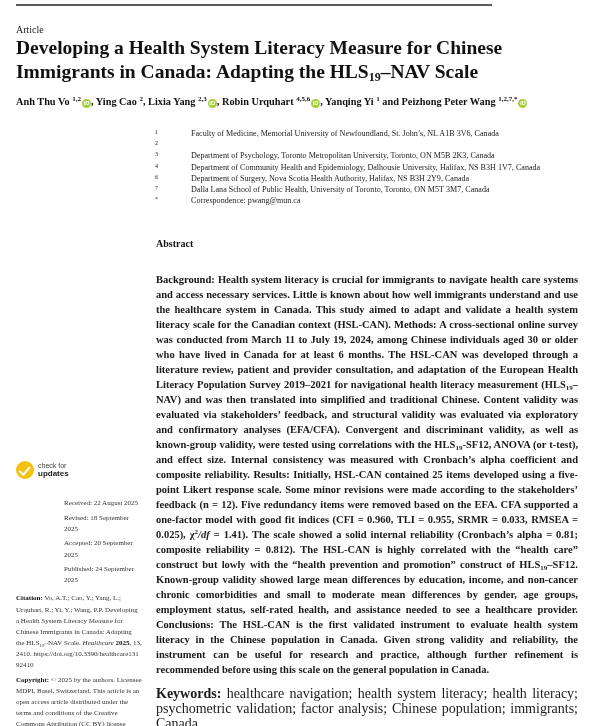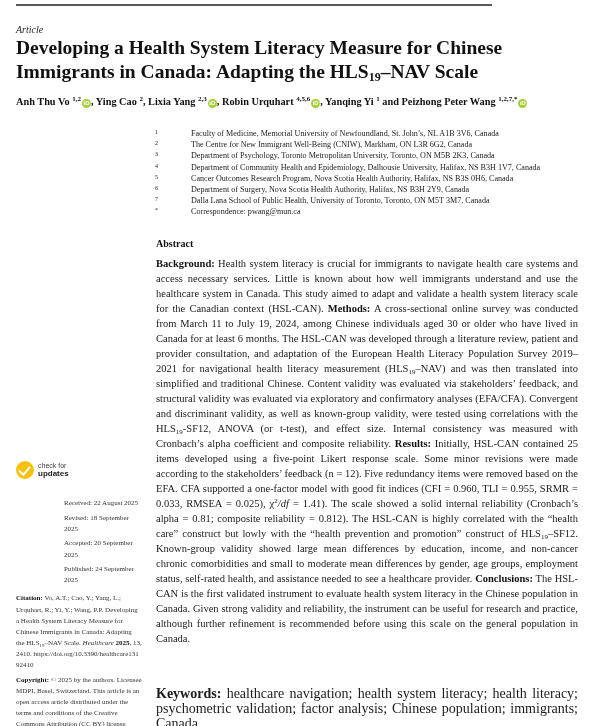--- a/index.html
+++ b/index.html
@@ -1,43 +1,43 @@
 <!DOCTYPE html>
 <html><head>
   <meta charset="utf-8">
   <style>
     html, body { margin: 0; padding: 0; background: #ffffff; }
     body {
       width: 611px; height: 726px; position: relative; overflow: hidden;
       font-family: "Liberation Serif", "DejaVu Serif", serif; color: #1a1a1a;
     }
     .top-rule { position: absolute; left: 16px; top: 4px; width: 476px; height: 2px; background: #5a5a5a; }
-    .article-type { position: absolute; left: 16px; top: 24px; font-style: italic; font-size: 10px; color: #222; }
+    .article-type { position: absolute; left: 16px; top: 24px; font-size: 10px; color: #222; }
     .title {
       position: absolute; left: 16px; top: 36px; width: 580px;
       font-weight: bold; font-size: 19.5px; line-height: 24px; color: #111;
     }
     .title sub { font-size: 12px; vertical-align: -3px; line-height: 0; }
     .authors {
       position: absolute; left: 16px; top: 96px; width: 590px; white-space: nowrap;
       font-weight: bold; font-size: 10.3px; color: #111;
     }
     .authors sup { font-size: 7px; line-height: 0; vertical-align: 4px; text-align: center; }
     .orcid {
       display: inline-block; width: 9px; height: 9px; border-radius: 50%; background: #a6ce39;
       color: #fff; font-size: 6px; line-height: 9px; text-align: center; font-family: "Liberation Sans", sans-serif;
       vertical-align: 0px; margin-left: 1px; font-weight: bold;
     }
     .affils { position: absolute; left: 155px; top: 128px; width: 450px; font-size: 8.1px; line-height: 11.2px; color: #222; }
     .affil { display: flex; gap: 20px; }
     .affil .num { width: 16px; font-size: 6px; vertical-align: top; position: relative; top: -1px; }
     .abstract-heading { position: absolute; left: 156px; top: 238px; font-weight: bold; font-size: 10px; color: #111; }
     .abstract {
-      position: absolute; left: 156px; top: 256px; width: 422px;
-      font-size: 10.5px; line-height: 15px; text-align: justify; color: #1a1a1a;
+      position: absolute; left: 156px; top: 272px; width: 422px;
+      font-size: 10.5px; line-height: 15px; text-align: justify; color: #1a1a1a; font-weight: bold;
     }
     .abstract b { color: #111; }
     .abstract sub { font-size: 7px; line-height: 0; vertical-align: -2px; }
     .abstract sup { font-size: 7px; line-height: 0; vertical-align: 4px; }
     .keywords {
       position: absolute; left: 156px; top: 686px; width: 422px;
       font-size: 14px; line-height: 15px; text-align: justify;
     }
     .sidebar { position: absolute; left: 16px; top: 458px; width: 126px; font-size: 7px; line-height: 11.1px; color: #333; }
     .check-updates { display: flex; align-items: center; height: 24px; margin-bottom: 16px; }
@@ -69,33 +69,28 @@
 
 <div class="authors" id="authors"><span>Anh Thu Vo</span> <sup>1,2</sup><span class="orcid">iD</span><span style="white-space: pre;">, </span><span>Ying Cao</span> <sup>2</sup><span style="white-space: pre;">, </span><span>Lixia Yang</span> <sup>2,3</sup><span class="orcid">iD</span><span style="white-space: pre;">, </span><span>Robin Urquhart</span> <sup>4,5,6</sup><span class="orcid">iD</span><span style="white-space: pre;">, </span><span>Yanqing Yi</span> <sup>1</sup><span style="white-space: pre;"> and </span><span>Peizhong Peter Wang</span> <sup>1,2,7,*</sup><span class="orcid">iD</span><span style="white-space: pre;"></span></div>
 
 <div class="affils" id="affils">
     <div class="affil">
       <span class="num">1</span>
       <span>Faculty of Medicine, Memorial University of Newfoundland, St. John’s, NL A1B 3V6, Canada</span>
     </div>
     <div class="affil">
       <span class="num">2</span>
-      <span>The Centre for New Immigrant Well-Being (CNIW), Markham, ON L3R 6G2, Canada</span>
     </div>
     <div class="affil">
       <span class="num">3</span>
       <span>Department of Psychology, Toronto Metropolitan University, Toronto, ON M5B 2K3, Canada</span>
     </div>
     <div class="affil">
       <span class="num">4</span>
       <span>Department of Community Health and Epidemiology, Dalhousie University, Halifax, NS B3H 1V7, Canada</span>
-    </div>
-    <div class="affil">
-      <span class="num">5</span>
-      <span>Cancer Outcomes Research Program, Nova Scotia Health Authority, Halifax, NS B3S 0H6, Canada</span>
     </div>
     <div class="affil">
       <span class="num">6</span>
       <span>Department of Surgery, Nova Scotia Health Authority, Halifax, NS B3H 2Y9, Canada</span>
     </div>
     <div class="affil">
       <span class="num">7</span>
       <span>Dalla Lana School of Public Health, University of Toronto, Toronto, ON M5T 3M7, Canada</span>
     </div>
     <div class="affil">

